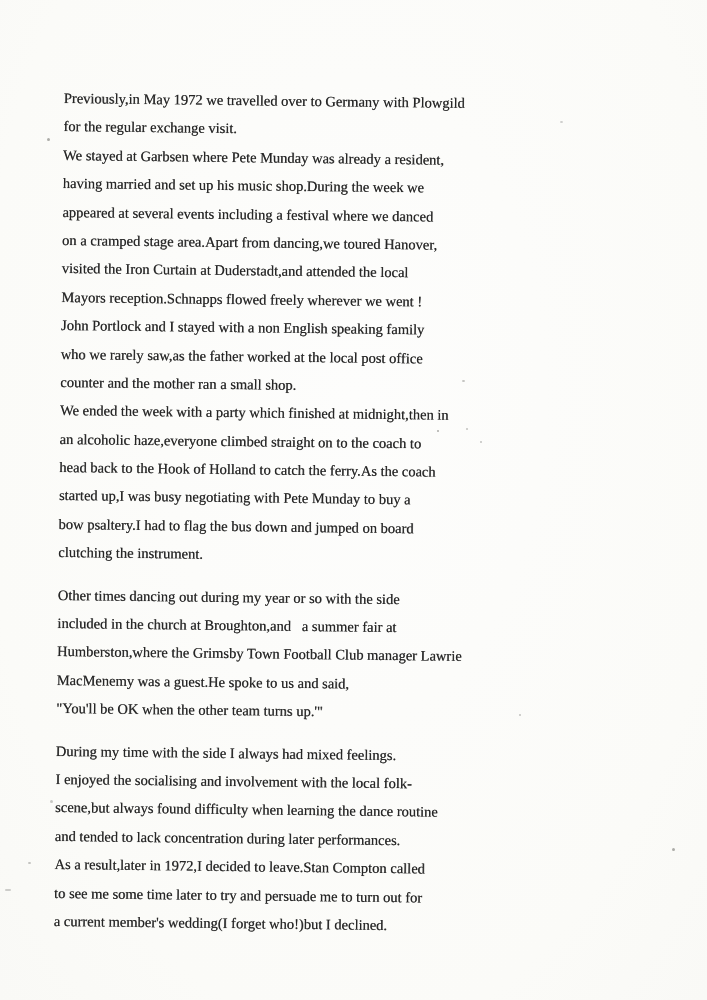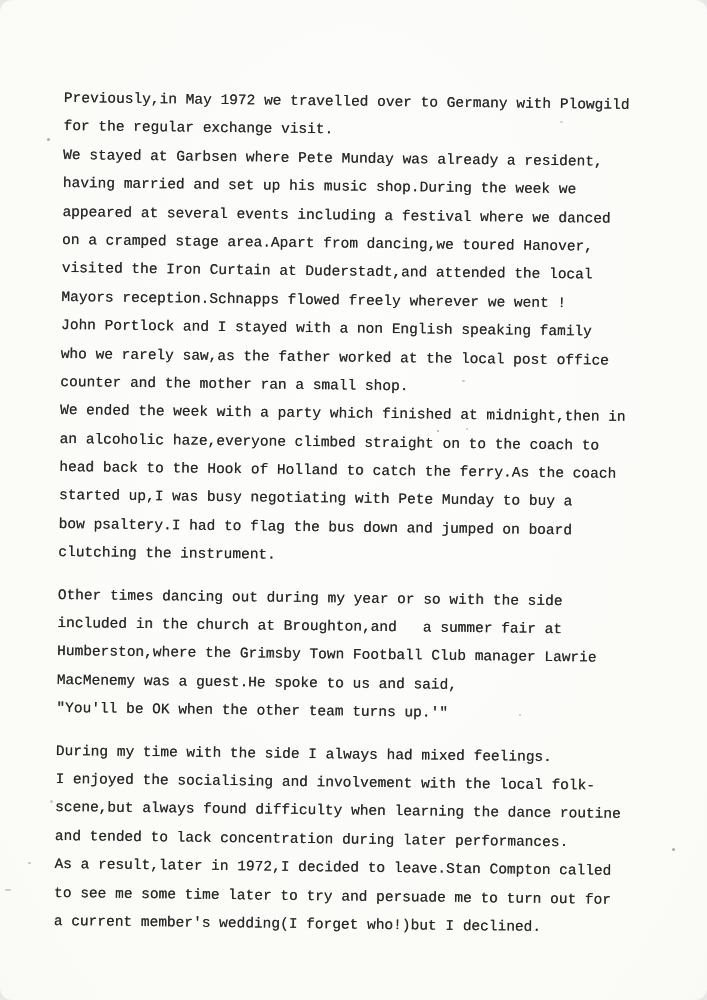--- a/index.html
+++ b/index.html
@@ -7,23 +7,22 @@
     padding: 0;
     background: #e8e8e6;
   }
   .page {
     position: relative;
     width: 707px;
     height: 1000px;
     margin: 0 auto;
     background: radial-gradient(ellipse at 50% 40%, #fdfdfc 0%, #fbfbf8 75%, #f9f9f6 100%);
     overflow: hidden;
-    font-family: Liberation Mono, monospace;
+    font-family: Liberation Serif, serif;
     color: #262626;
-    border-radius: 12px;
   }
   .content {
     position: absolute;
     left: 64px;
     top: 84px;
     transform: rotate(0.7deg);
     transform-origin: 0 0;
     font-size: 14.5px;
     letter-spacing: 0px;
     

